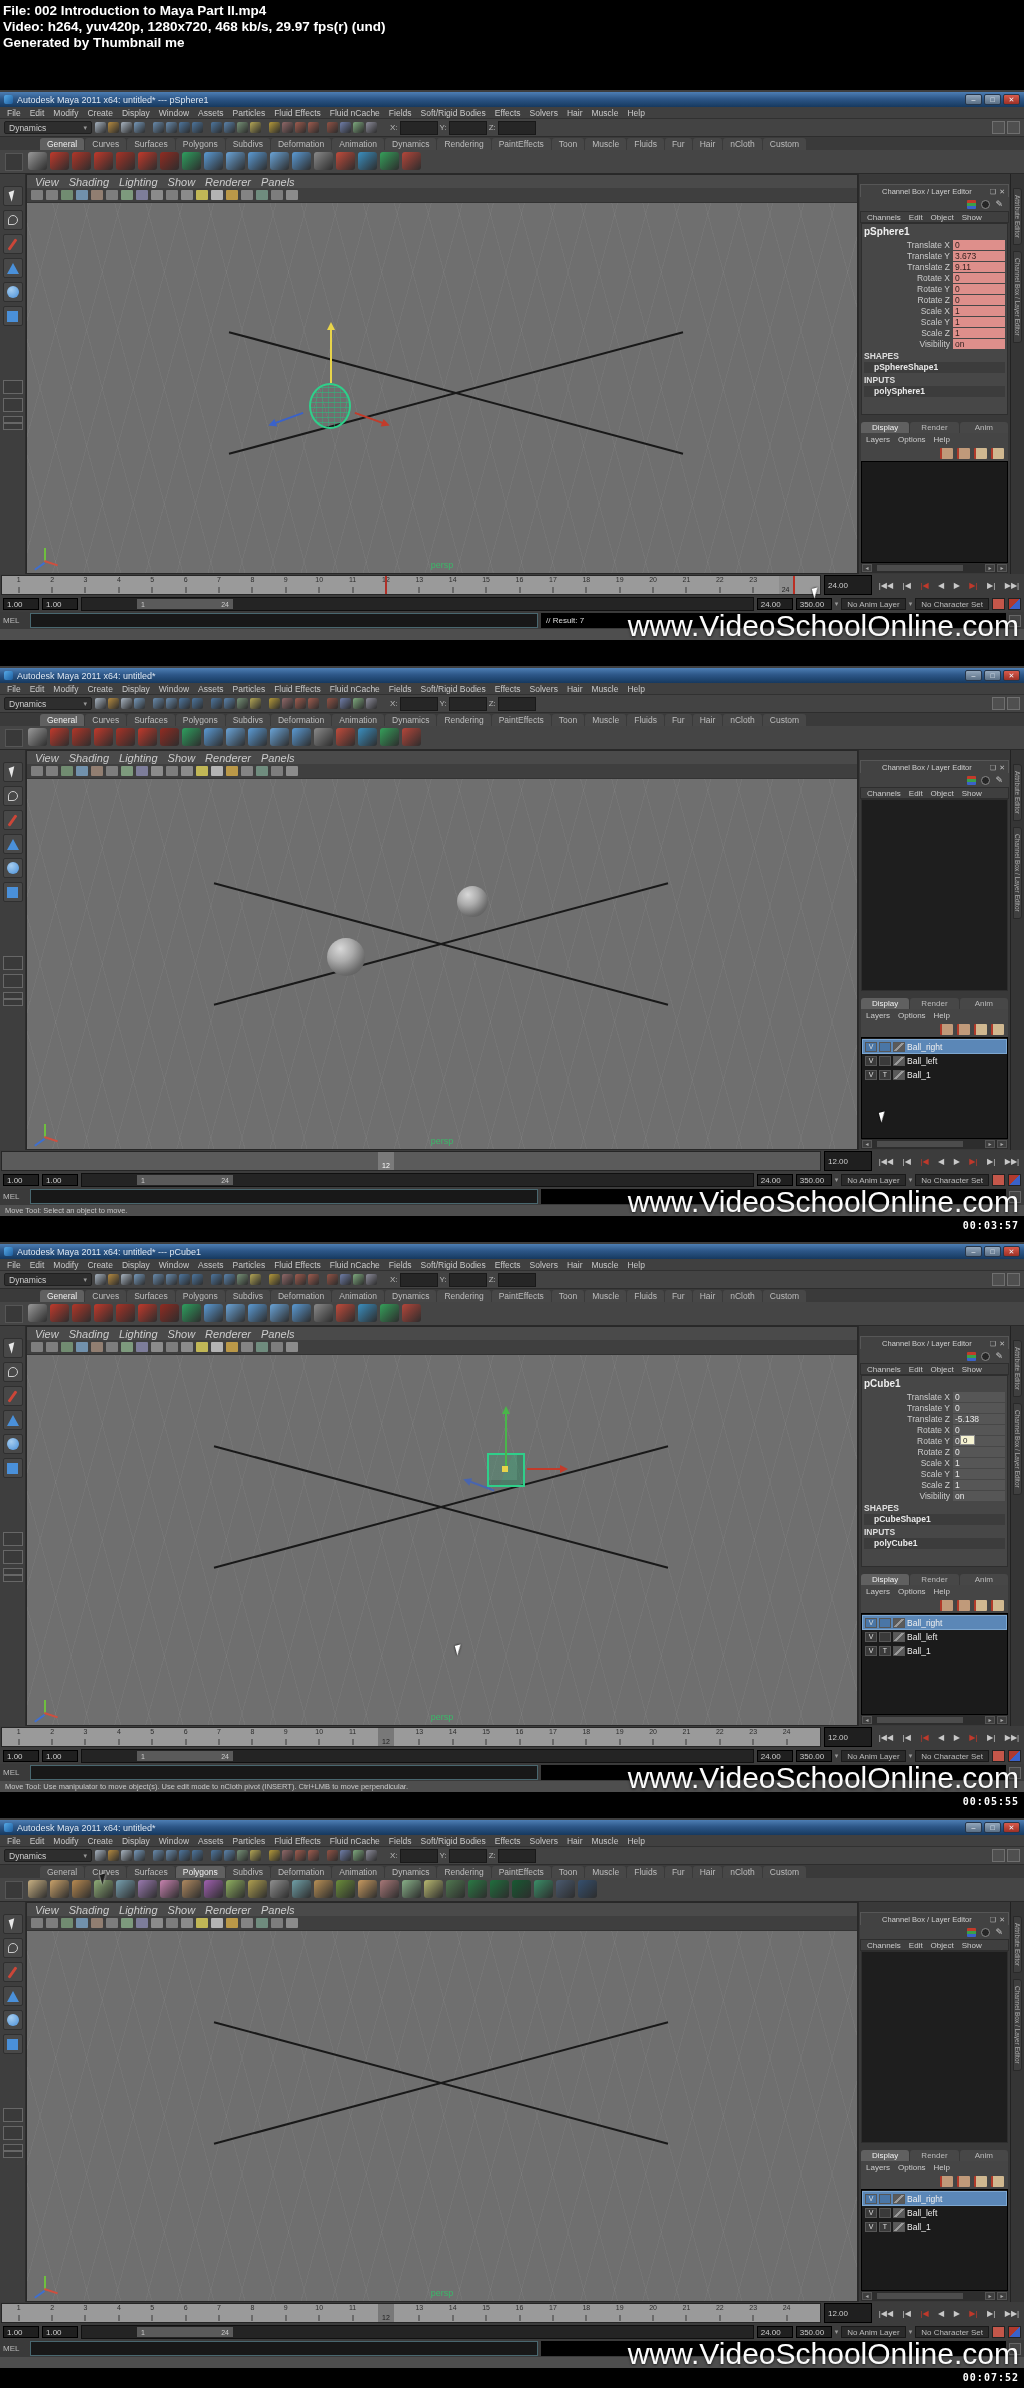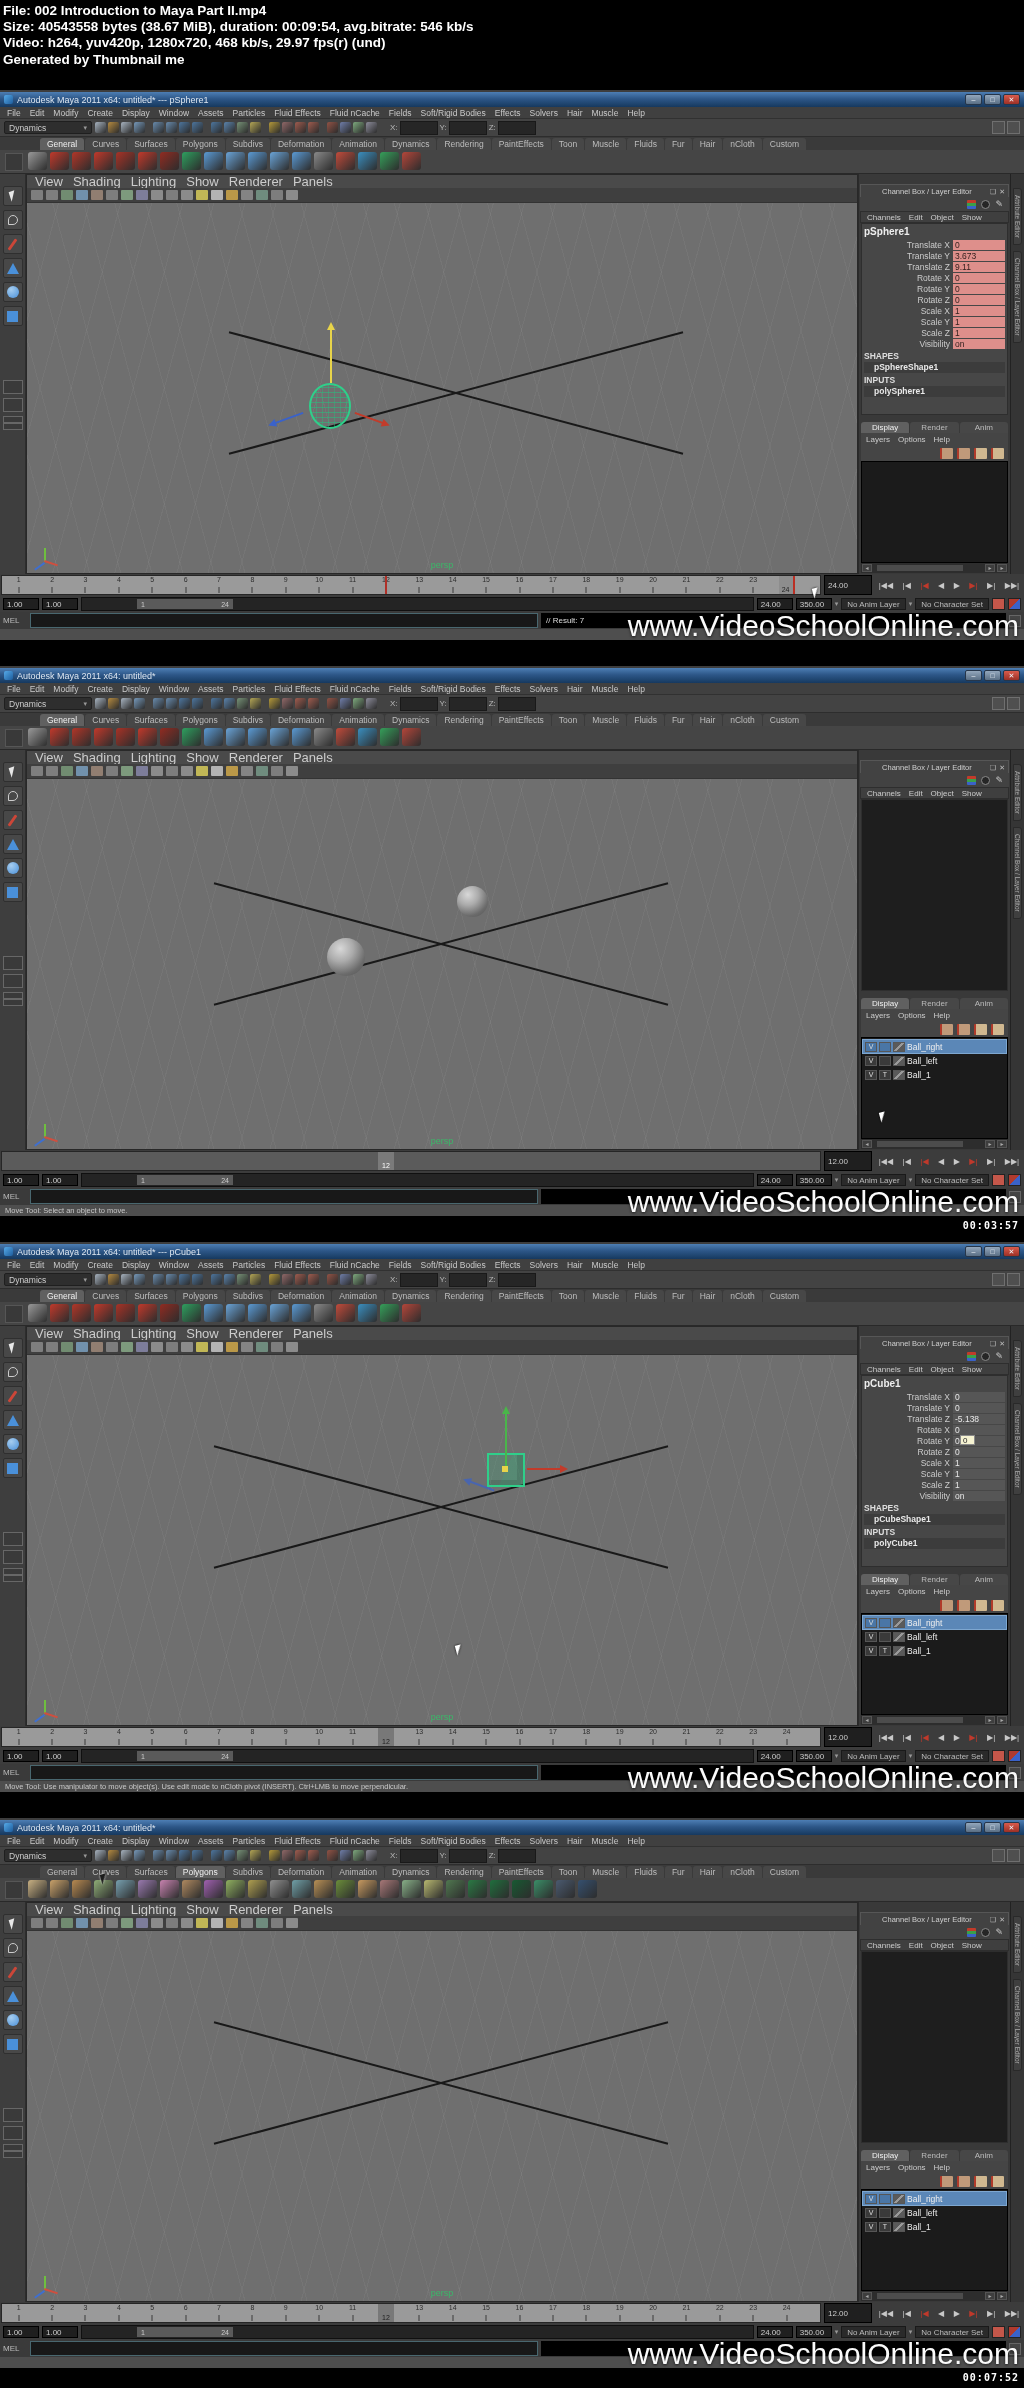--- a/index.html
+++ b/index.html
@@ -64,21 +64,21 @@
   .g-sphere{width:12px;height:12px;background:radial-gradient(circle at 35% 30%,#a6cdef,currentColor);border-radius:50%;}
   .g-cube{width:11px;height:11px;background:currentColor;}
   .tbspacer{height:46px;flex:0 0 auto;}
   .laybtn{width:20px;height:14px;border:1px solid #676767;background:#3a3a3a;box-sizing:border-box;flex:0 0 auto;}
   .laybtn.l2{background:linear-gradient(90deg,#3a3a3a 48%,#676767 48% 52%,#3a3a3a 52%);}
   .laybtn.l3{background:linear-gradient(#3a3a3a 44%,#676767 44% 56%,#3a3a3a 56%);}
 
   
   .viewport{flex:1;display:flex;flex-direction:column;background:#6f6f6f;position:relative;border:1px solid #282828;box-sizing:border-box;}
   .pmenus{height:13px;background:#4a4a4a;display:flex;gap:10px;align-items:center;padding:0 8px;flex:0 0 auto;}
-  .pmitem{font-size:13px;color:#ccc;}
+  .pmitem{font-size:11px;color:#ccc;font-style:italic;}
   .ptools{height:14px;background:#3f3f3f;display:flex;gap:3px;align-items:center;padding:0 4px;border-bottom:1px solid #333;flex:0 0 auto;}
   .picon{width:12px;height:10px;border-radius:1px;opacity:.85;flex:0 0 auto;}
   .canvas{flex:1;position:relative;overflow:hidden;background-color:#6f6f6f;
           background-image:repeating-linear-gradient(75deg,rgba(255,255,255,.045) 0 1px,transparent 1px 30px),
                            repeating-linear-gradient(105deg,rgba(255,255,255,.045) 0 1px,transparent 1px 30px);}
   .xline{position:absolute;height:2px;background:#191919;}
   .xline.a{width:470px;transform:rotate(15deg);}
   .xline.b{width:470px;transform:rotate(-15deg);}
   .v1 .xline.a,.v1 .xline.b{left:194px;top:189px;}
   .v2 .xline.a,.v2 .xline.b{left:179px;top:164px;}
@@ -227,21 +227,20 @@
   .v2 .cursor{left:880px;top:446px;}
   .v3 .cursor{left:456px;top:403px;}
   .v4 .cursor{left:101px;top:56px;border-top-color:#1c1c1c;filter:drop-shadow(0 0 1px #eee);}
 </style>
 </head>
 <body>
 
 <div class="header">
   <div class="hlines">
       <div class="hline">File: 002 Introduction to Maya Part II.mp4</div>
-      <div class="hline">Size: 40543558 bytes (38.67 MiB), duration: 00:09:54, avg.bitrate: 546 kb/s</div>
       <div class="hline">Video: h264, yuv420p, 1280x720, 468 kb/s, 29.97 fps(r) (und)</div>
       <div class="hline">Generated by Thumbnail me</div>
     </div>
 </div>
 
 <div>
     <div class="frame v1">
     <div class="maya">
 
       <div class="titlebar">
@@ -1324,20 +1323,23 @@
       <div class="cmdrow">
         <span class="mel">MEL</span>
         <span class="melinput"></span>
         <span class="melresult"></span>
         <span class="cmdicon"></span>
       </div>
 
       <div class="helprow">Move Tool: Use manipulator to move object(s). Use edit mode to nCloth pivot (INSERT). Ctrl+LMB to move perpendicular.</div>
     </div>
 
+    <div class="strip">
+      <span class="tstamp">00:05:55</span>
+    </div>
     <div class="watermark">www.VideoSchoolOnline.com</div>
     <div class="cursor"></div>
   </div>
     <div class="frame v4">
     <div class="maya">
 
       <div class="titlebar">
         <span class="appicon"></span>
         <span class="wtitle">Autodesk Maya 2011 x64: untitled*</span>
         <span class="winbtns">

